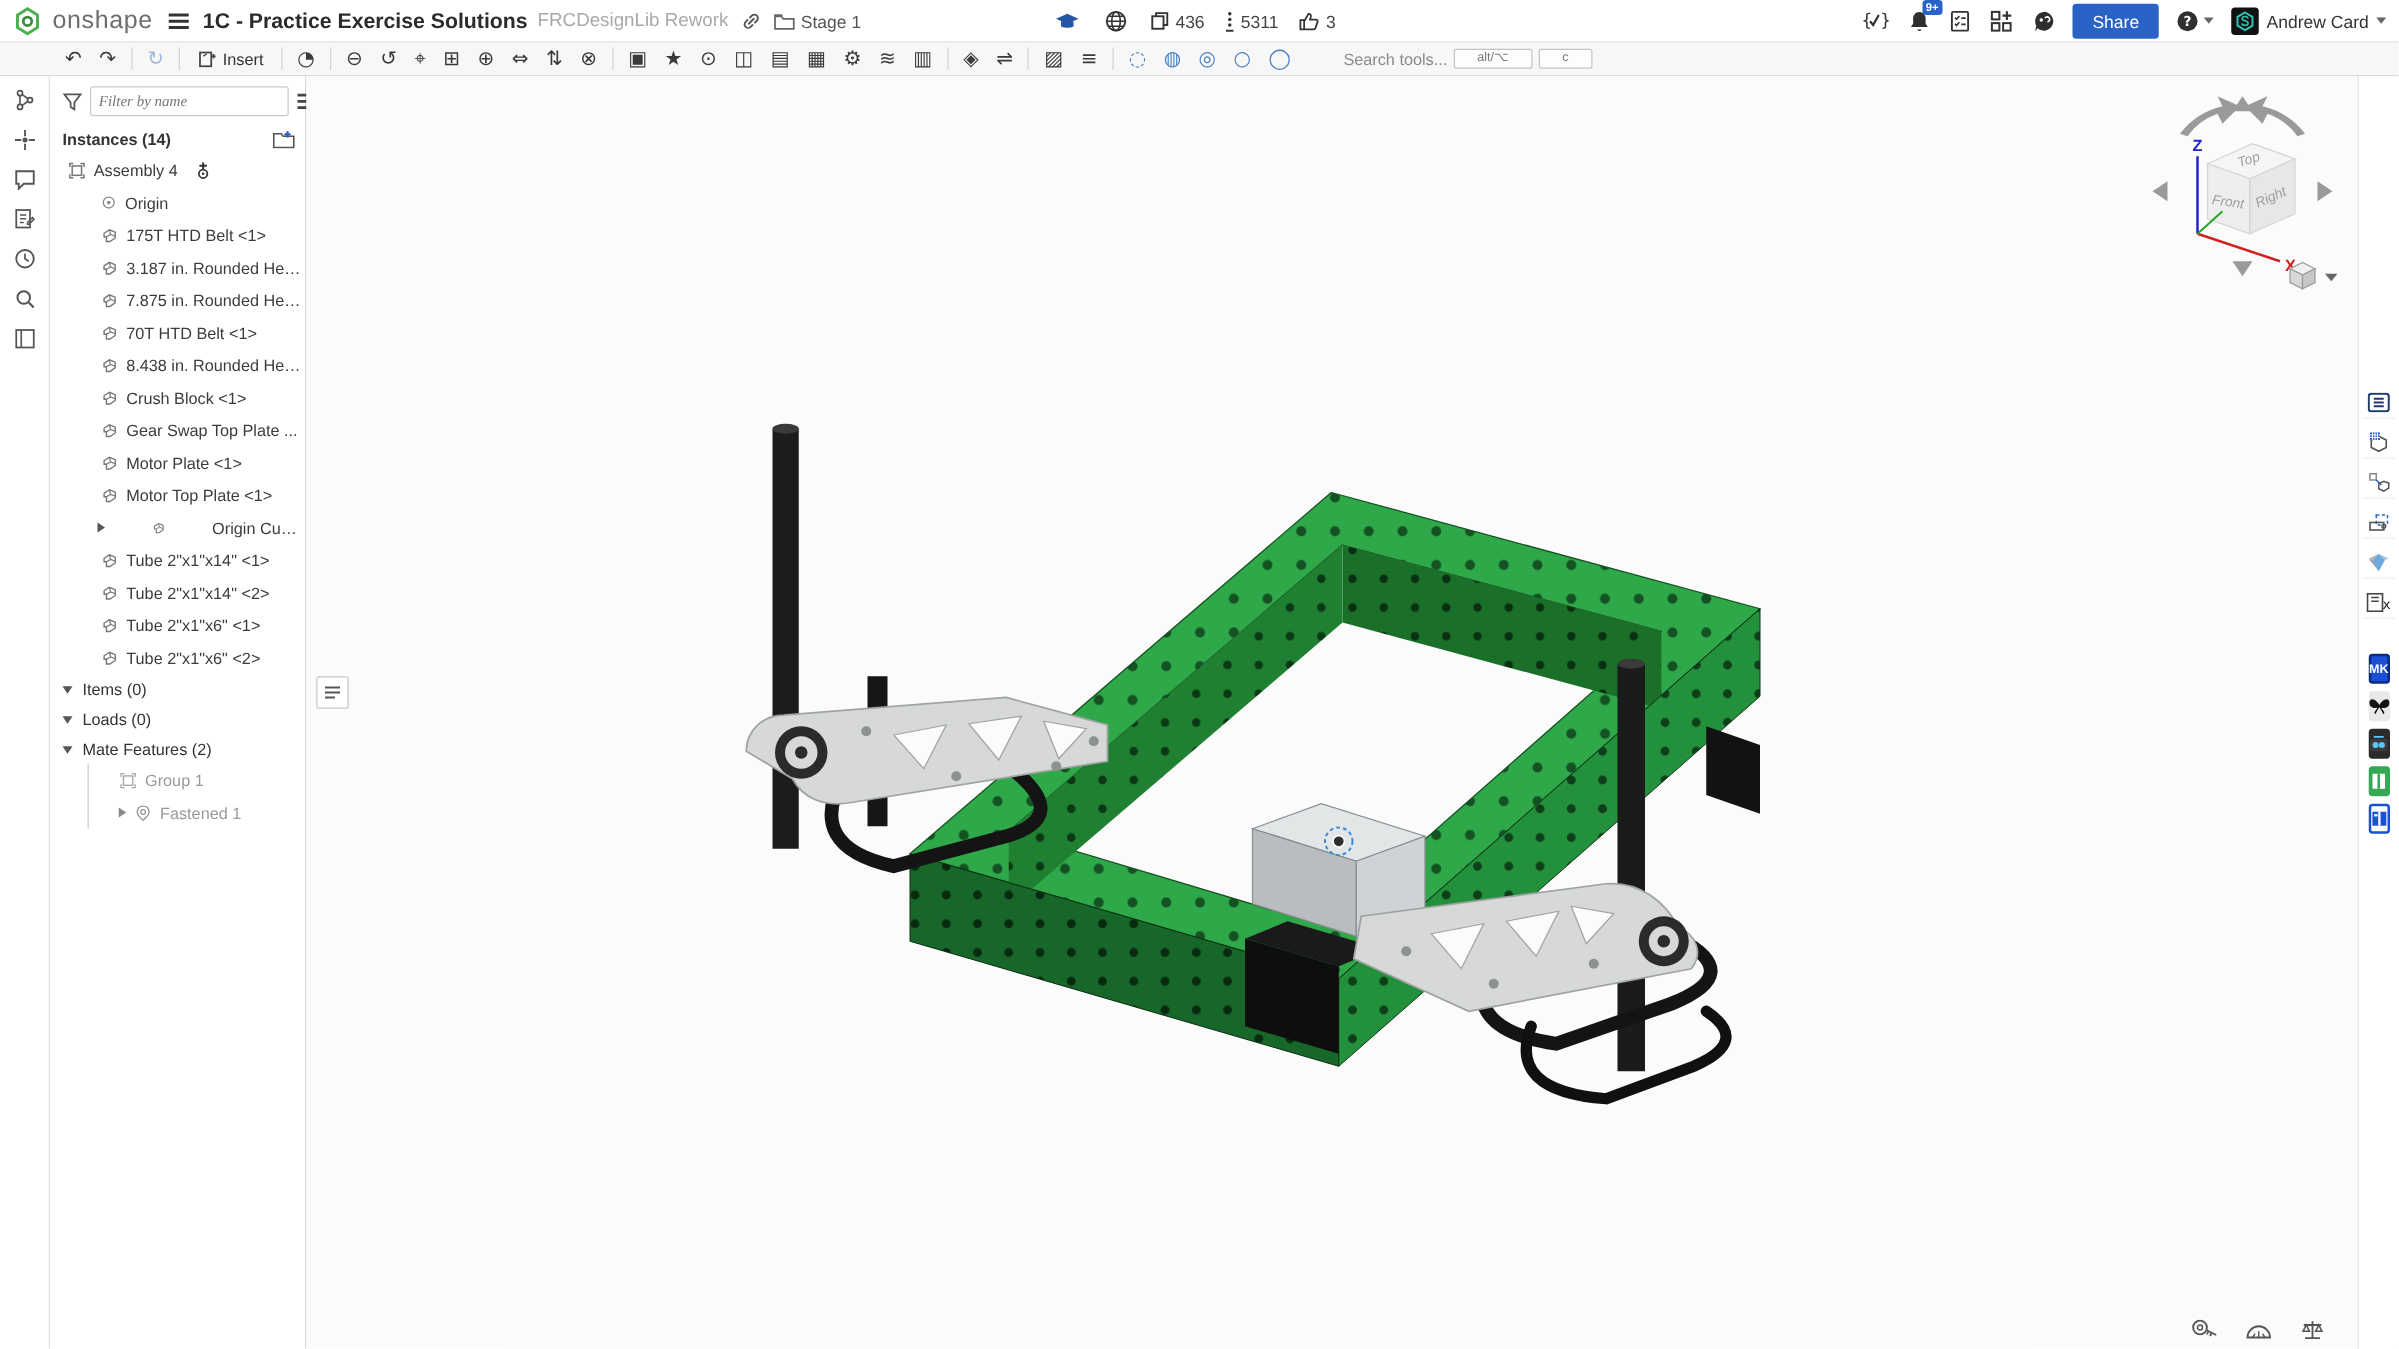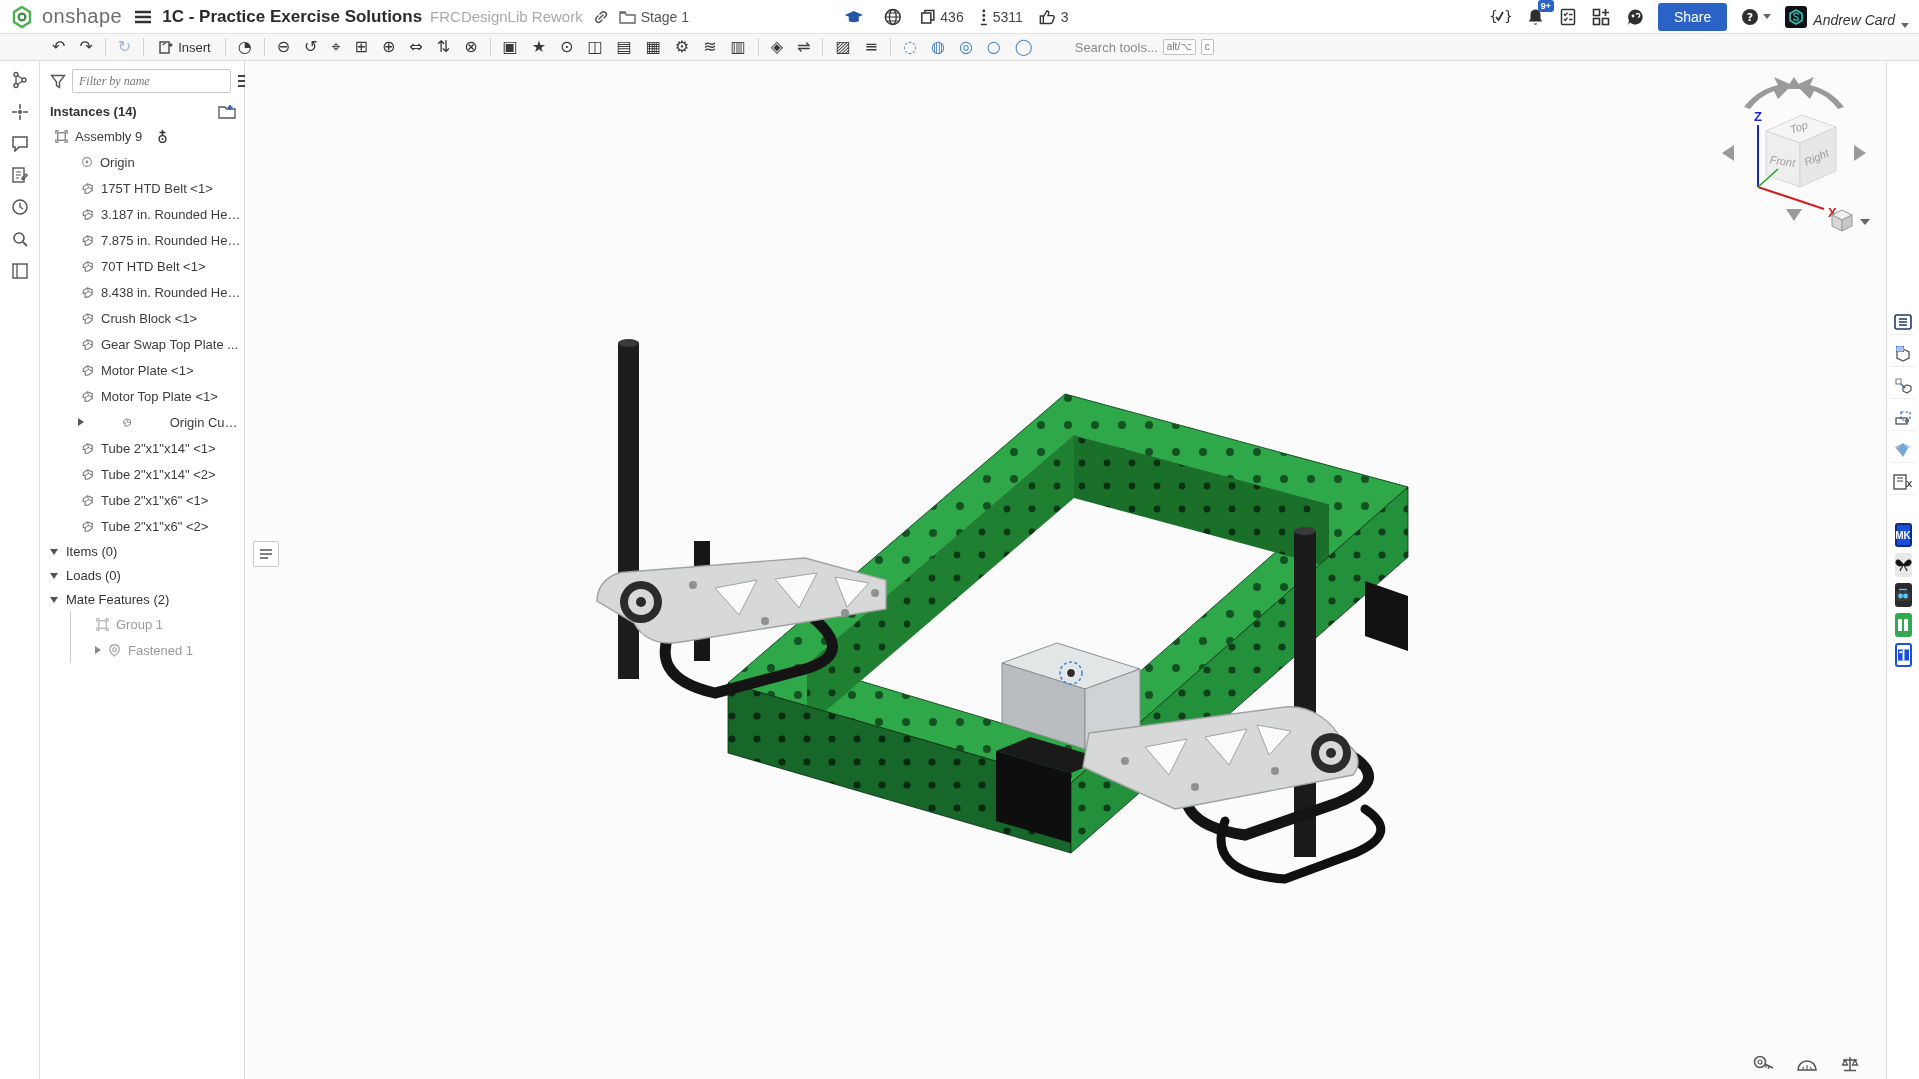--- a/index.html
+++ b/index.html
@@ -16,42 +16,42 @@
   .stage { font-size:14px; color:#555; display:flex; align-items:center; gap:5px; }
   .tb-center { position:absolute; left:50%; top:0; transform:translateX(-52%); height:34px;
     display:flex; align-items:center; gap:16px; font-size:14px; color:#444; }
   .stat { display:flex; align-items:center; gap:5px; }
   .tb-right { margin-left:auto; display:flex; align-items:center; gap:12px; }
   .share-btn { background:#2a62c5; color:#fff; font-size:14px; border:none; border-radius:3px;
     padding:6px 16px; cursor:pointer; }
   .badge { position:absolute; top:-6px; right:-8px; background:#2a62c5; color:#fff; font-size:9px;
     border-radius:3px; padding:1px 3px; font-weight:bold; }
   .bell-wrap { position:relative; }
-  .user { font-size:14px; color:#333; display:flex; align-items:flex-end; gap:6px;font-style:italic; }
+  .user { font-size:14px; color:#333; display:flex; align-items:center; gap:6px; }
   .avatar { width:22px; height:22px; background:#111; border-radius:3px; display:flex;
     align-items:center; justify-content:center; }
   .icon-btn { background:none; border:none; cursor:pointer; display:flex; align-items:center;
     padding:2px; color:#3a3a3a; }
   .caret { width:0; height:0; border-left:4px solid transparent; border-right:4px solid transparent;
     border-top:5px solid #666; display:inline-block; }
 
   
   .toolbar { height:27px; background:#f7f7f7; border-bottom:1px solid #dcdcdc; display:flex;
     align-items:center; padding:0 6px 0 46px; gap:2px; z-index:20; }
   .t-icon { font-size:16px; line-height:1; color:#3a3a3a; padding:2px 6px; background:none; border:none;
     cursor:pointer; font-family:"DejaVu Sans",sans-serif; }
   .t-icon.dim { color:#9db9dc; }
   .t-icon.blue { color:#4a7fc1; }
   .t-sep { width:1px; height:18px; background:#d4d4d4; margin:0 4px; }
   .insert-btn { display:flex; align-items:center; gap:4px; font-size:13px; color:#333; background:none;
     border:none; cursor:pointer; padding:2px 8px; }
   .search-tools { margin-left:34px; display:flex; align-items:center; gap:5px; font-size:13px;
     color:#8a8a8a; cursor:text; }
   .kbd { border:1px solid #c3c3c3; border-radius:2px; background:#fdfdfd; font-size:10px; color:#777;
-    padding:0 3px; line-height:14px; }
+    padding:0 18px; line-height:14px; }
 
   
   .main { display:flex; height:1018px; position:relative; }
 
   .leftstrip { width:40px; background:#fff; border-right:1px solid #e0e0e0; display:flex;
     flex-direction:column; align-items:center; padding-top:10px; gap:14px; }
   .ls-btn { background:none; border:none; cursor:pointer; color:#555; display:flex; }
 
   .panel { width:205px; background:#fff; border-right:1px solid #d7d7d7; font-size:13px;
     display:flex; flex-direction:column; }
@@ -370,21 +370,21 @@
             <path d="M1 3 h6 l1.5 2 H17 v9 H1 Z" fill="none" stroke="#555" stroke-width="1.3"></path>
             <path d="M12 1 v5 M9.5 3.5 h5" stroke="#2a62c5" stroke-width="1.8"></path>
           </svg>
         </span>
     </div>
 
     <div class="row" style="padding-left:14px">
       <svg width="15" height="15">
           <use href="#sym-assembly"></use>
         </svg>
-      <span class="lbl">Assembly 9</span>
+      <span class="lbl">Assembly 4</span>
       <svg width="13" height="15" viewBox="0 0 13 15" style="margin-left:8px">
           <path d="M6.5 1 v6 M3.5 3.5 h6" stroke="#333" stroke-width="1.6"></path>
           <circle cx="6.5" cy="10" r="3.4" fill="none" stroke="#333" stroke-width="1.4"></circle>
           <circle cx="6.5" cy="10" r="1" fill="#333"></circle>
         </svg>
     </div>
 
     <div class="row child2">
       <svg width="14" height="14">
           <use href="#sym-origin"></use>

